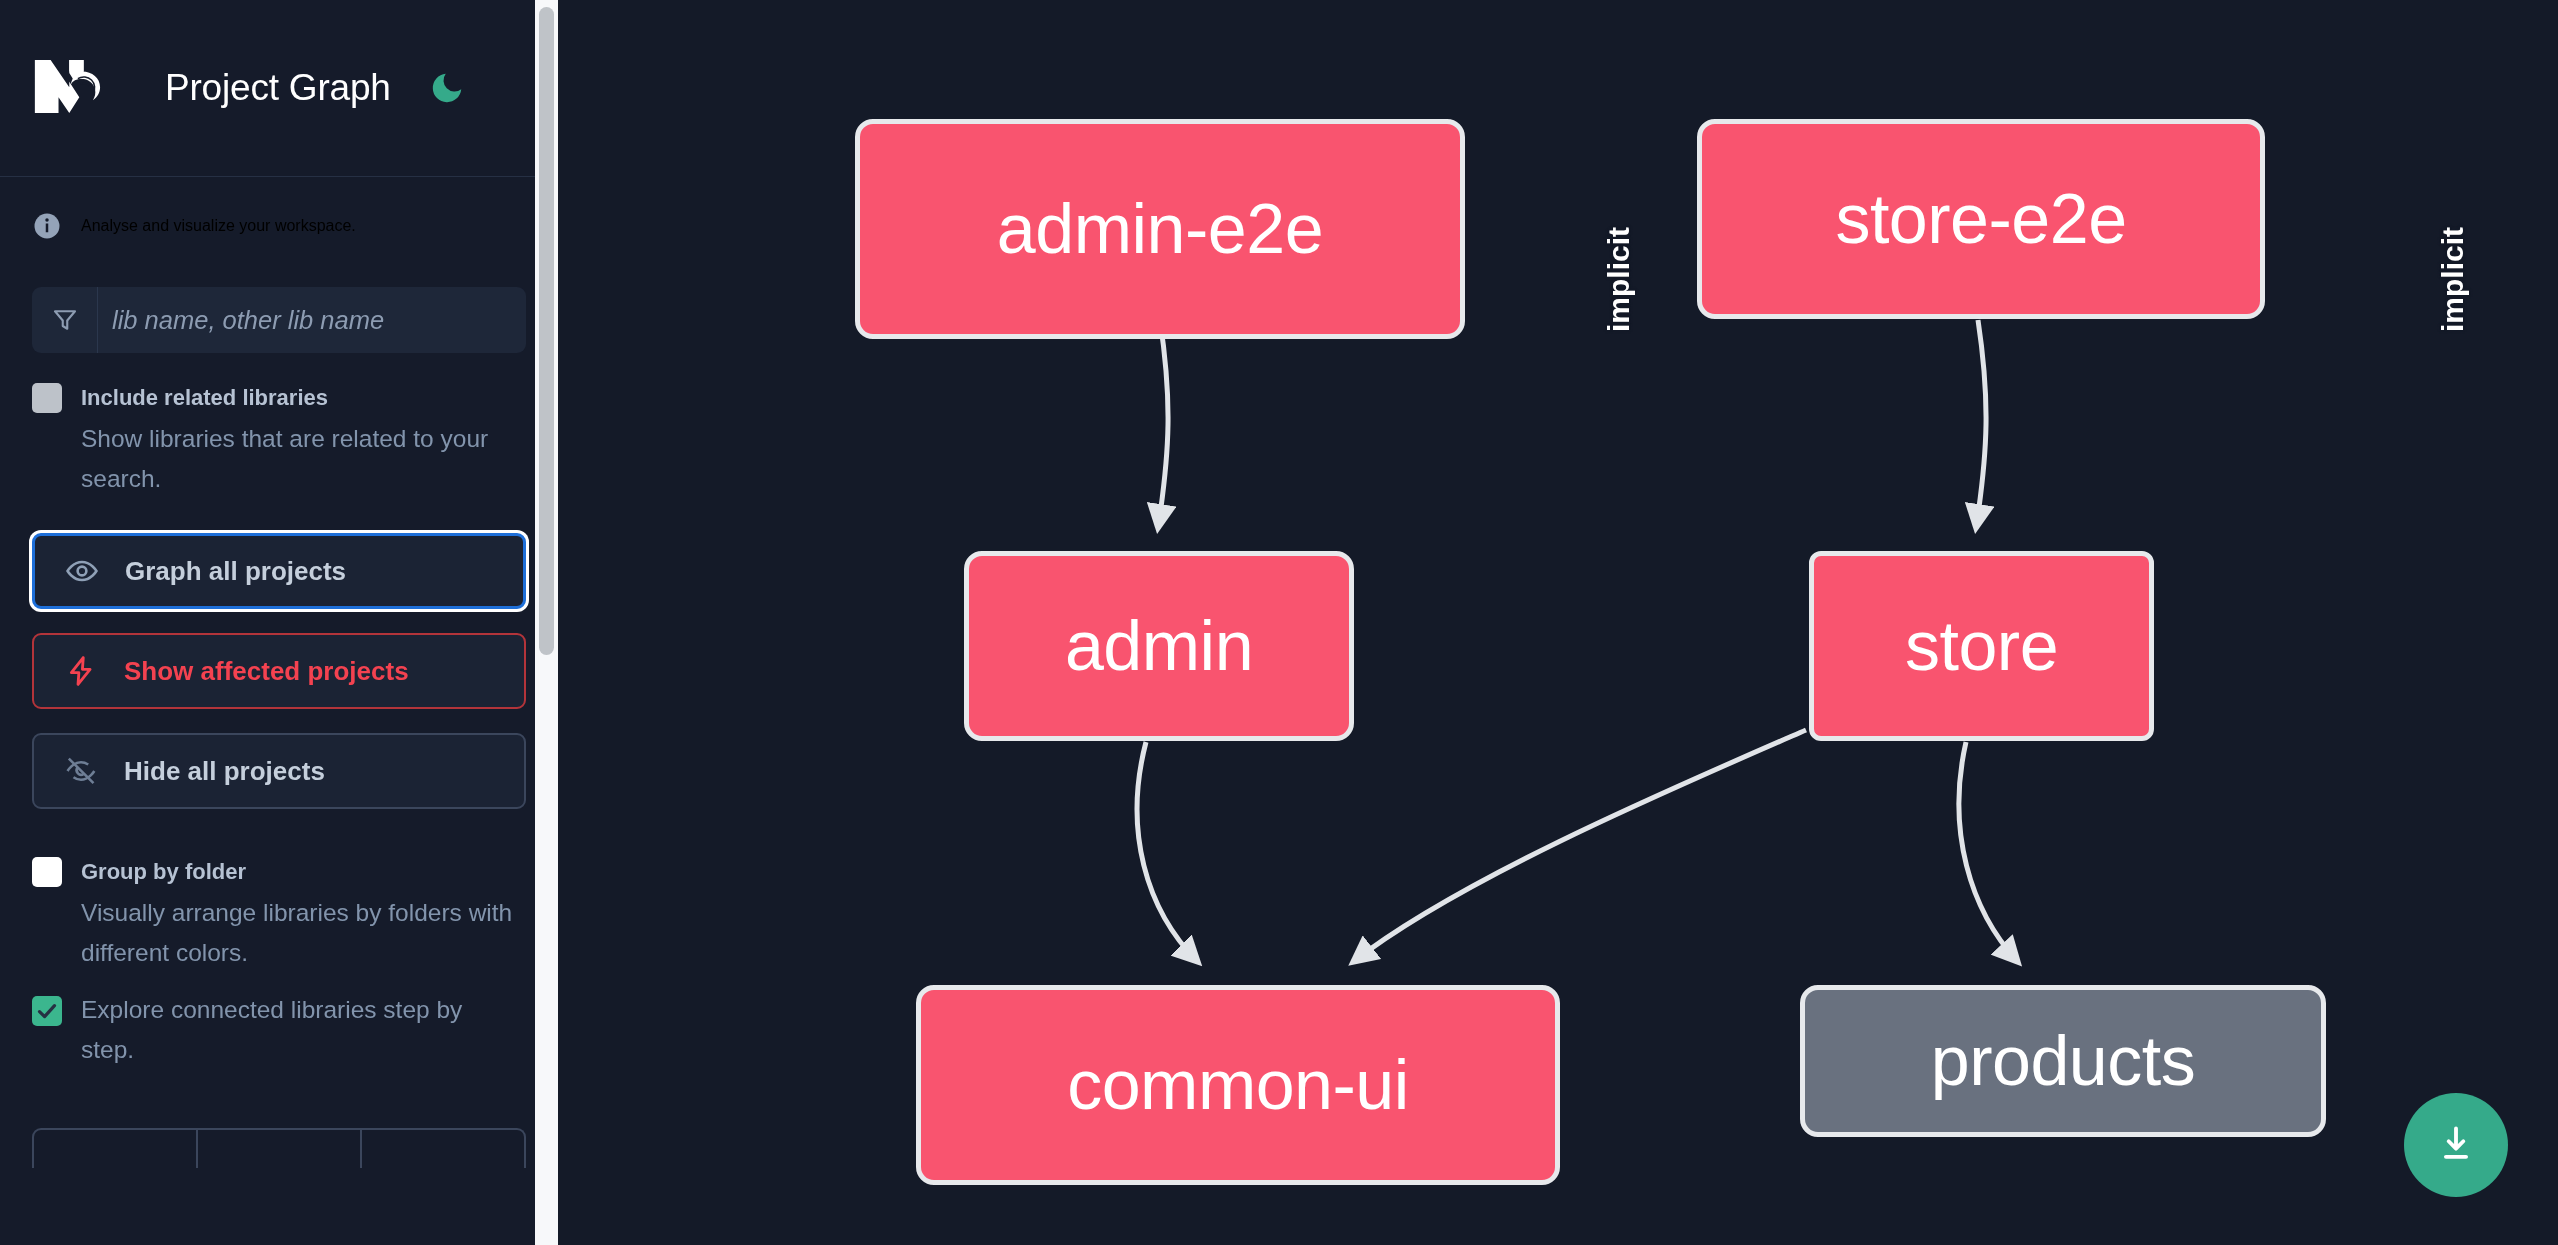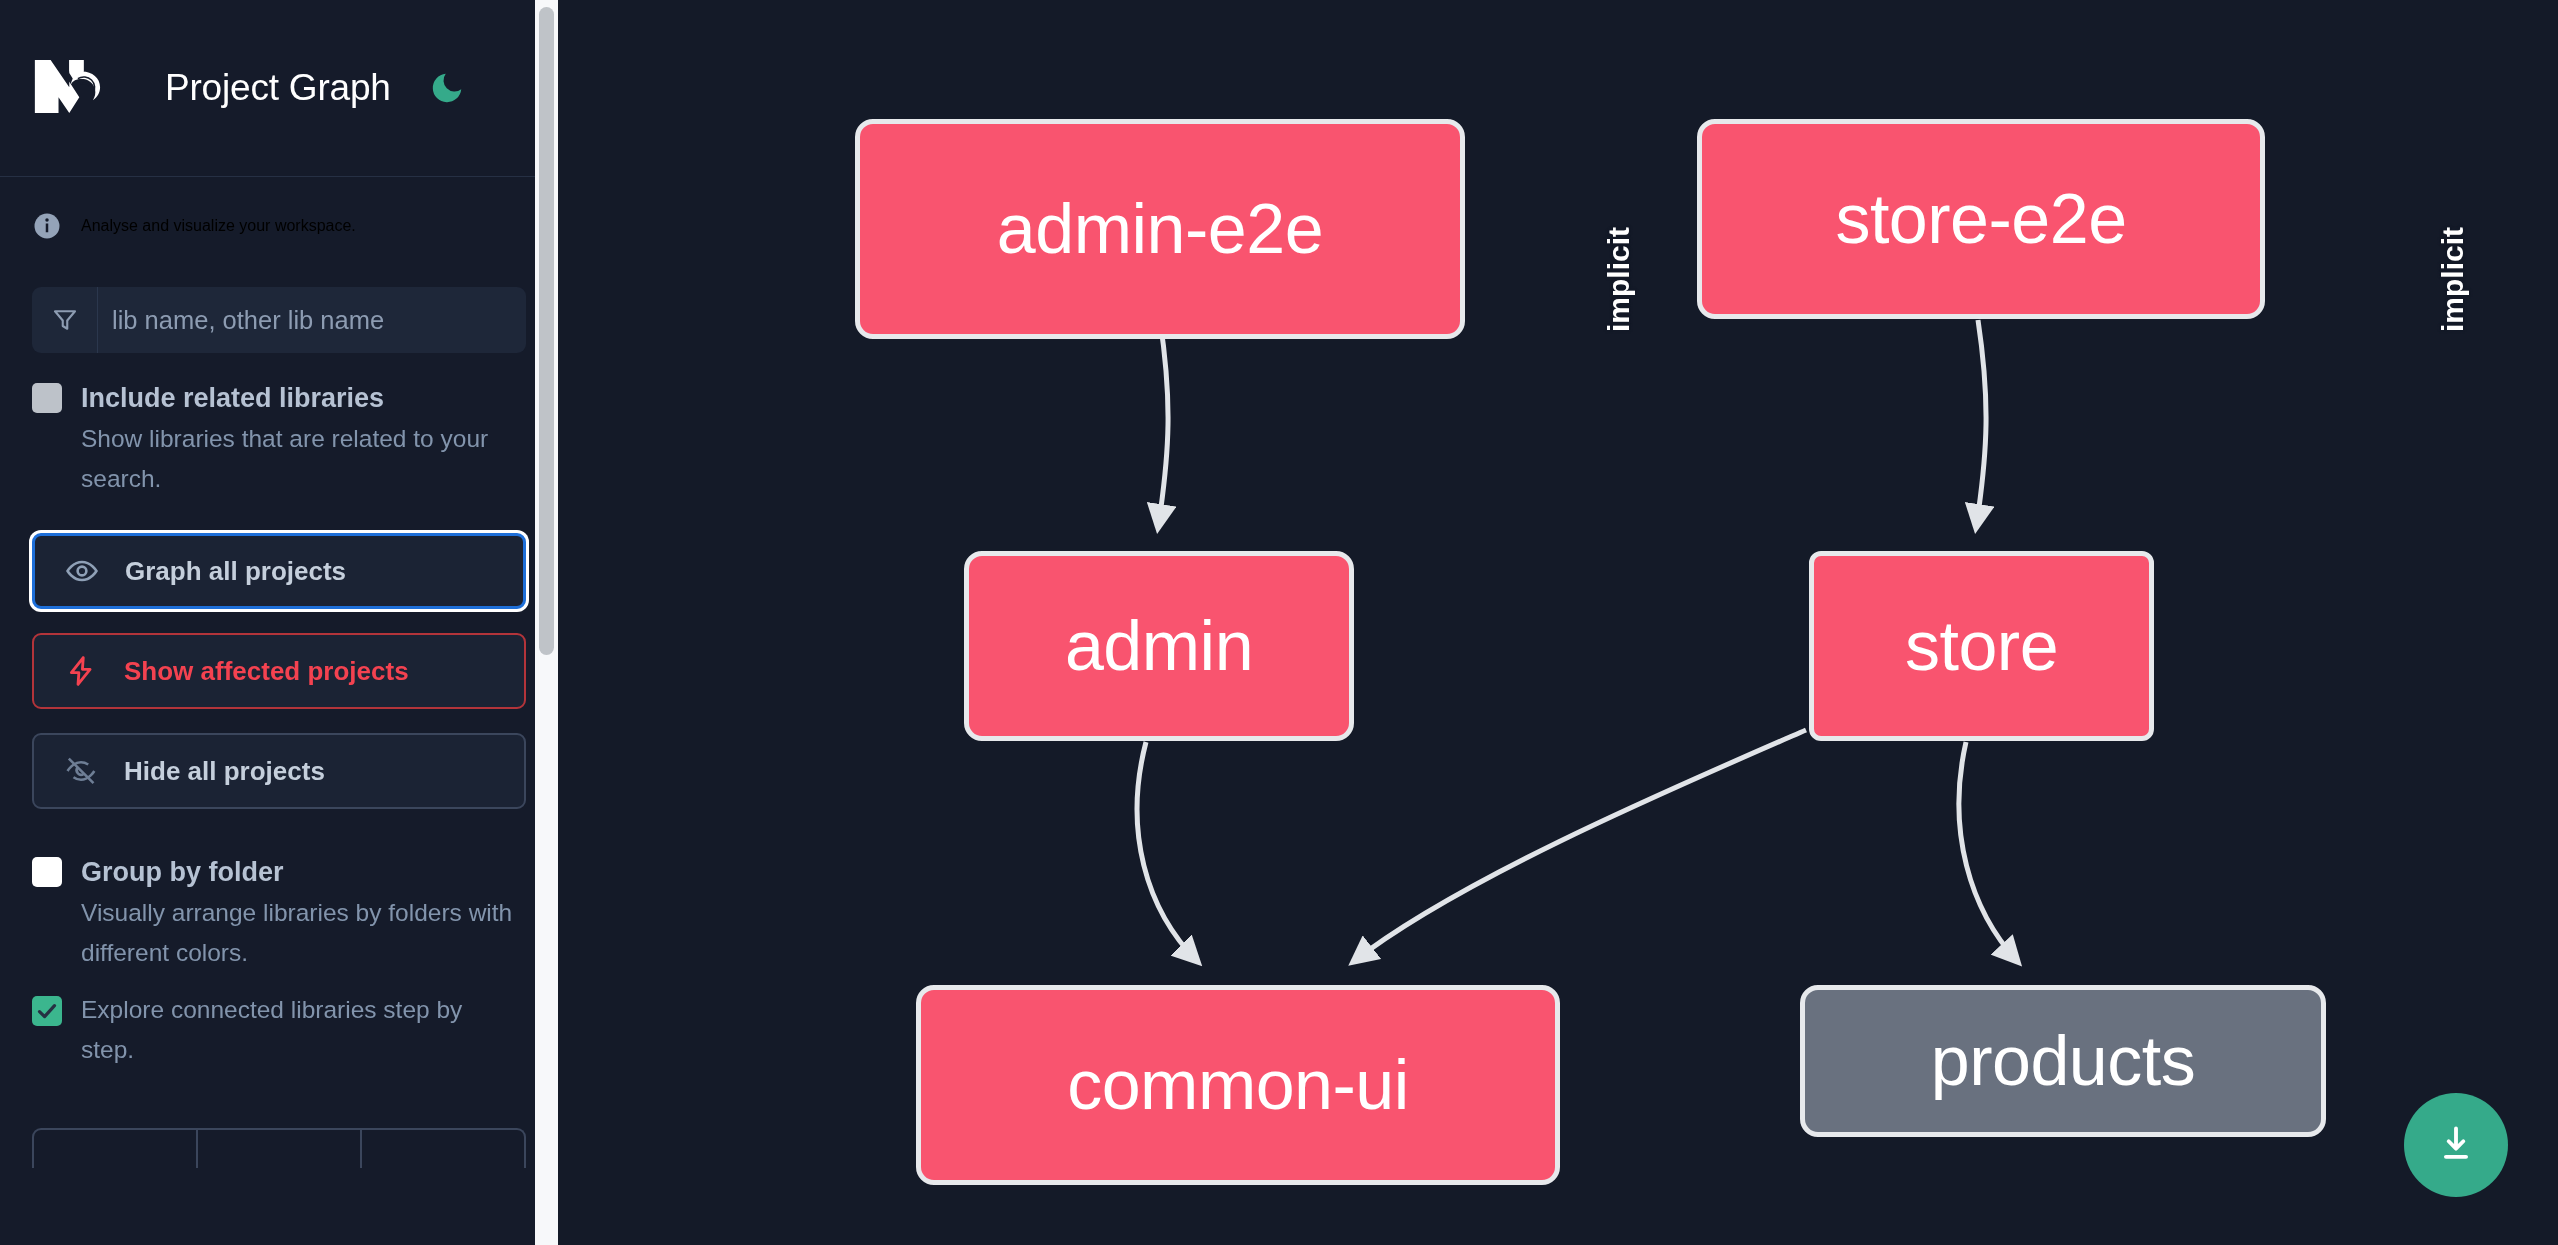--- a/index.html
+++ b/index.html
@@ -61,35 +61,36 @@
     width: 66px; height: 66px; flex: 0 0 66px;
     display: flex; align-items: center; justify-content: center;
     border-right: 1px solid #2B374D;
   }
   .search-input {
     flex: 1 1 auto; height: 82px;
     background: transparent; border: none; outline: none;
     color: #cbd5e1; font-size: 25.5px;
     font-family: "Liberation Sans", sans-serif;
     padding: 0 14px;
+    font-style: italic;
   }
   .search-input::placeholder { color: #8D9CB2; }
 
   .opt-row { display: flex; padding: 24px 32px 0 32px; }
   .opt-row.tight { padding-top: 17px; }
   .cbox {
     width: 30px; height: 30px; flex: 0 0 30px;
     border-radius: 5px; margin-top: 6px;
     display: flex; align-items: center; justify-content: center;
   }
   .cbox.disabled { background: #BDC2C9; }
   .cbox.unchecked { background: #FFFFFF; }
   .cbox.checked { background: #3BB68E; }
   .opt-body { margin-left: 19px; }
-  .opt-title { color: #B6C2D3; font-size: 27px; font-weight: 700; line-height: 42px; }
+  .opt-title { color: #B6C2D3; font-size: 22px; font-weight: 700; line-height: 42px; }
   .opt-desc { color: #8294AC; font-size: 24.5px; line-height: 40px; max-width: 440px; }
 
   .btn-stack { padding: 34px 32px 0 32px; display: flex; flex-direction: column; gap: 24px; }
   .btn {
     position: relative;
     height: 76px; border-radius: 9px;
     display: flex; align-items: center;
     padding-left: 26px;
     background: #1B2334;
     cursor: pointer;

